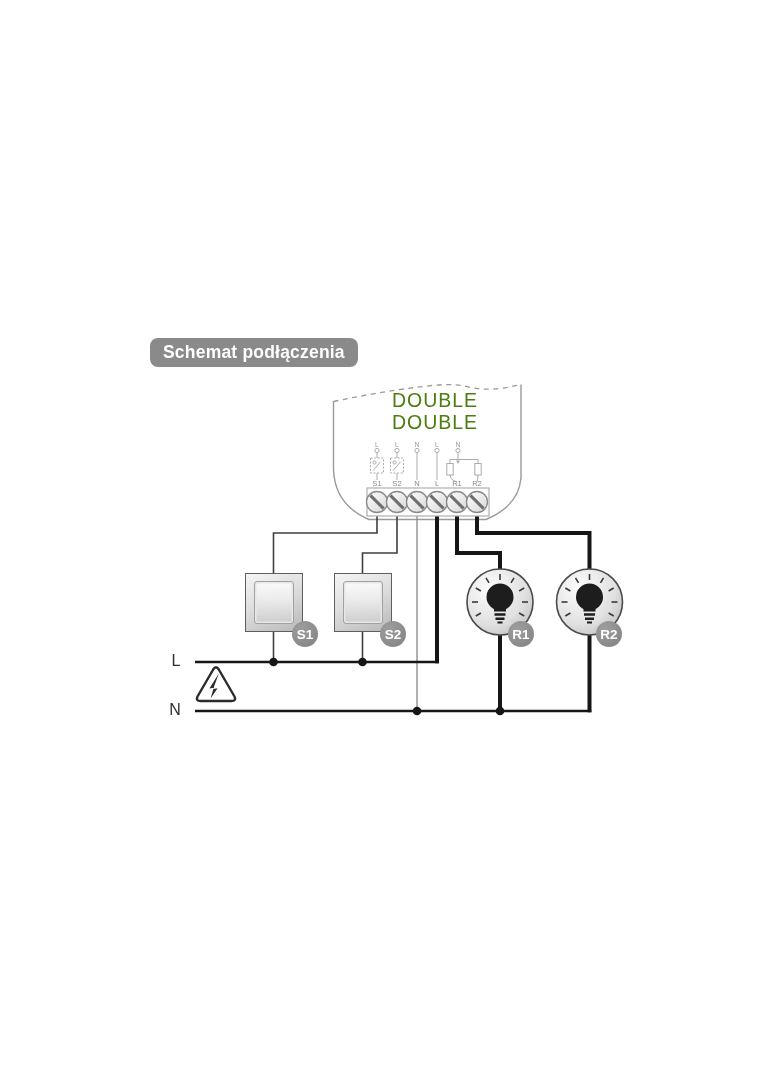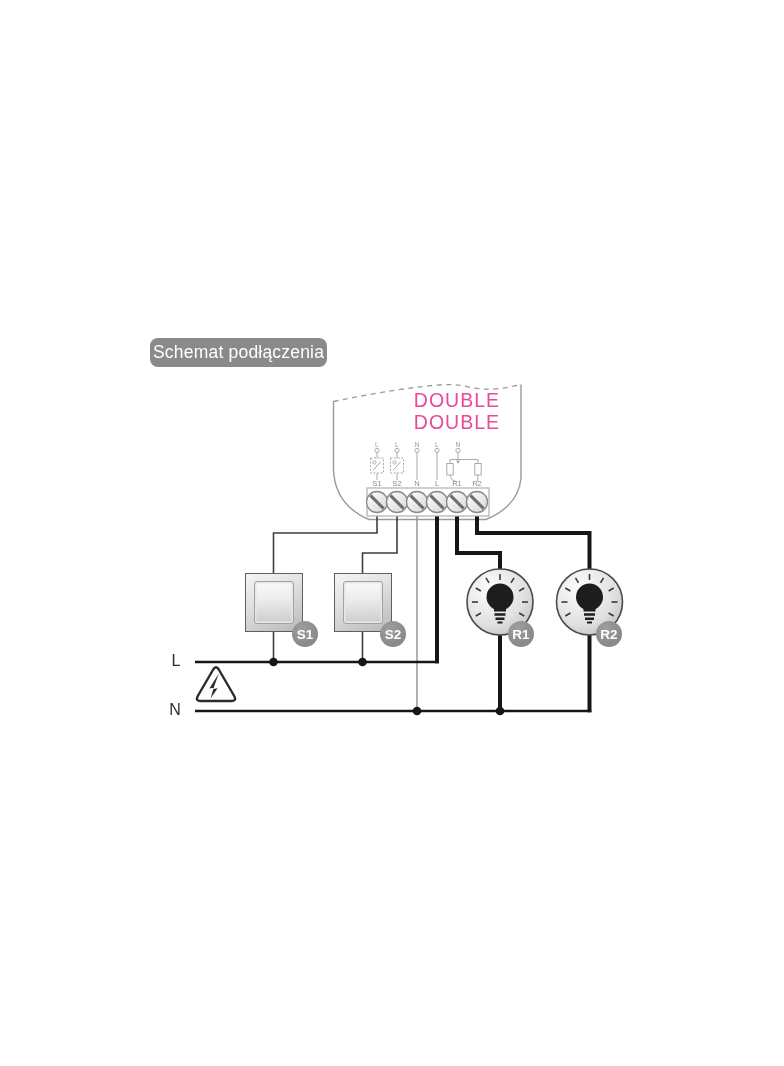--- a/index.html
+++ b/index.html
@@ -3,26 +3,26 @@
 <meta charset="utf-8">
 <style>
   * { margin:0; padding:0; box-sizing:border-box; }
   body { font-family:"Liberation Sans", sans-serif; background:#ffffff; }
   .page {
     position:relative; width:784px; height:1066px; background:#ffffff; overflow:hidden;
   }
   .title-badge {
     position:absolute; left:150px; top:338px; height:29px;
     background:#8a8a8a; border-radius:8px; color:#ffffff;
-    font-size:17.5px; font-weight:normal; line-height:29px; padding:0 3px;
+    font-size:17.5px; font-weight:bold; line-height:29px; padding:0 13px;
     letter-spacing:0.2px;
   }
   .device-name {
     position:absolute; left:370px; top:390px; width:130px;
-    text-align:right; color:#ec4899; font-size:19.5px; line-height:21.5px;
+    text-align:center; color:#4d7c0f; font-size:19.5px; line-height:21.5px;
     letter-spacing:1px; font-weight:400;
   }
   svg.canvas { position:absolute; left:0; top:0; }
   .switch {
     position:absolute; top:573px; width:58px; height:59px;
     border:1.6px solid #5f5f5f;
     background:linear-gradient(155deg,#f5f5f5 0%,#dedede 45%,#b9b9b9 100%);
   }
   .switch.s1 { left:245px; }
   .switch.s2 { left:334px; }

